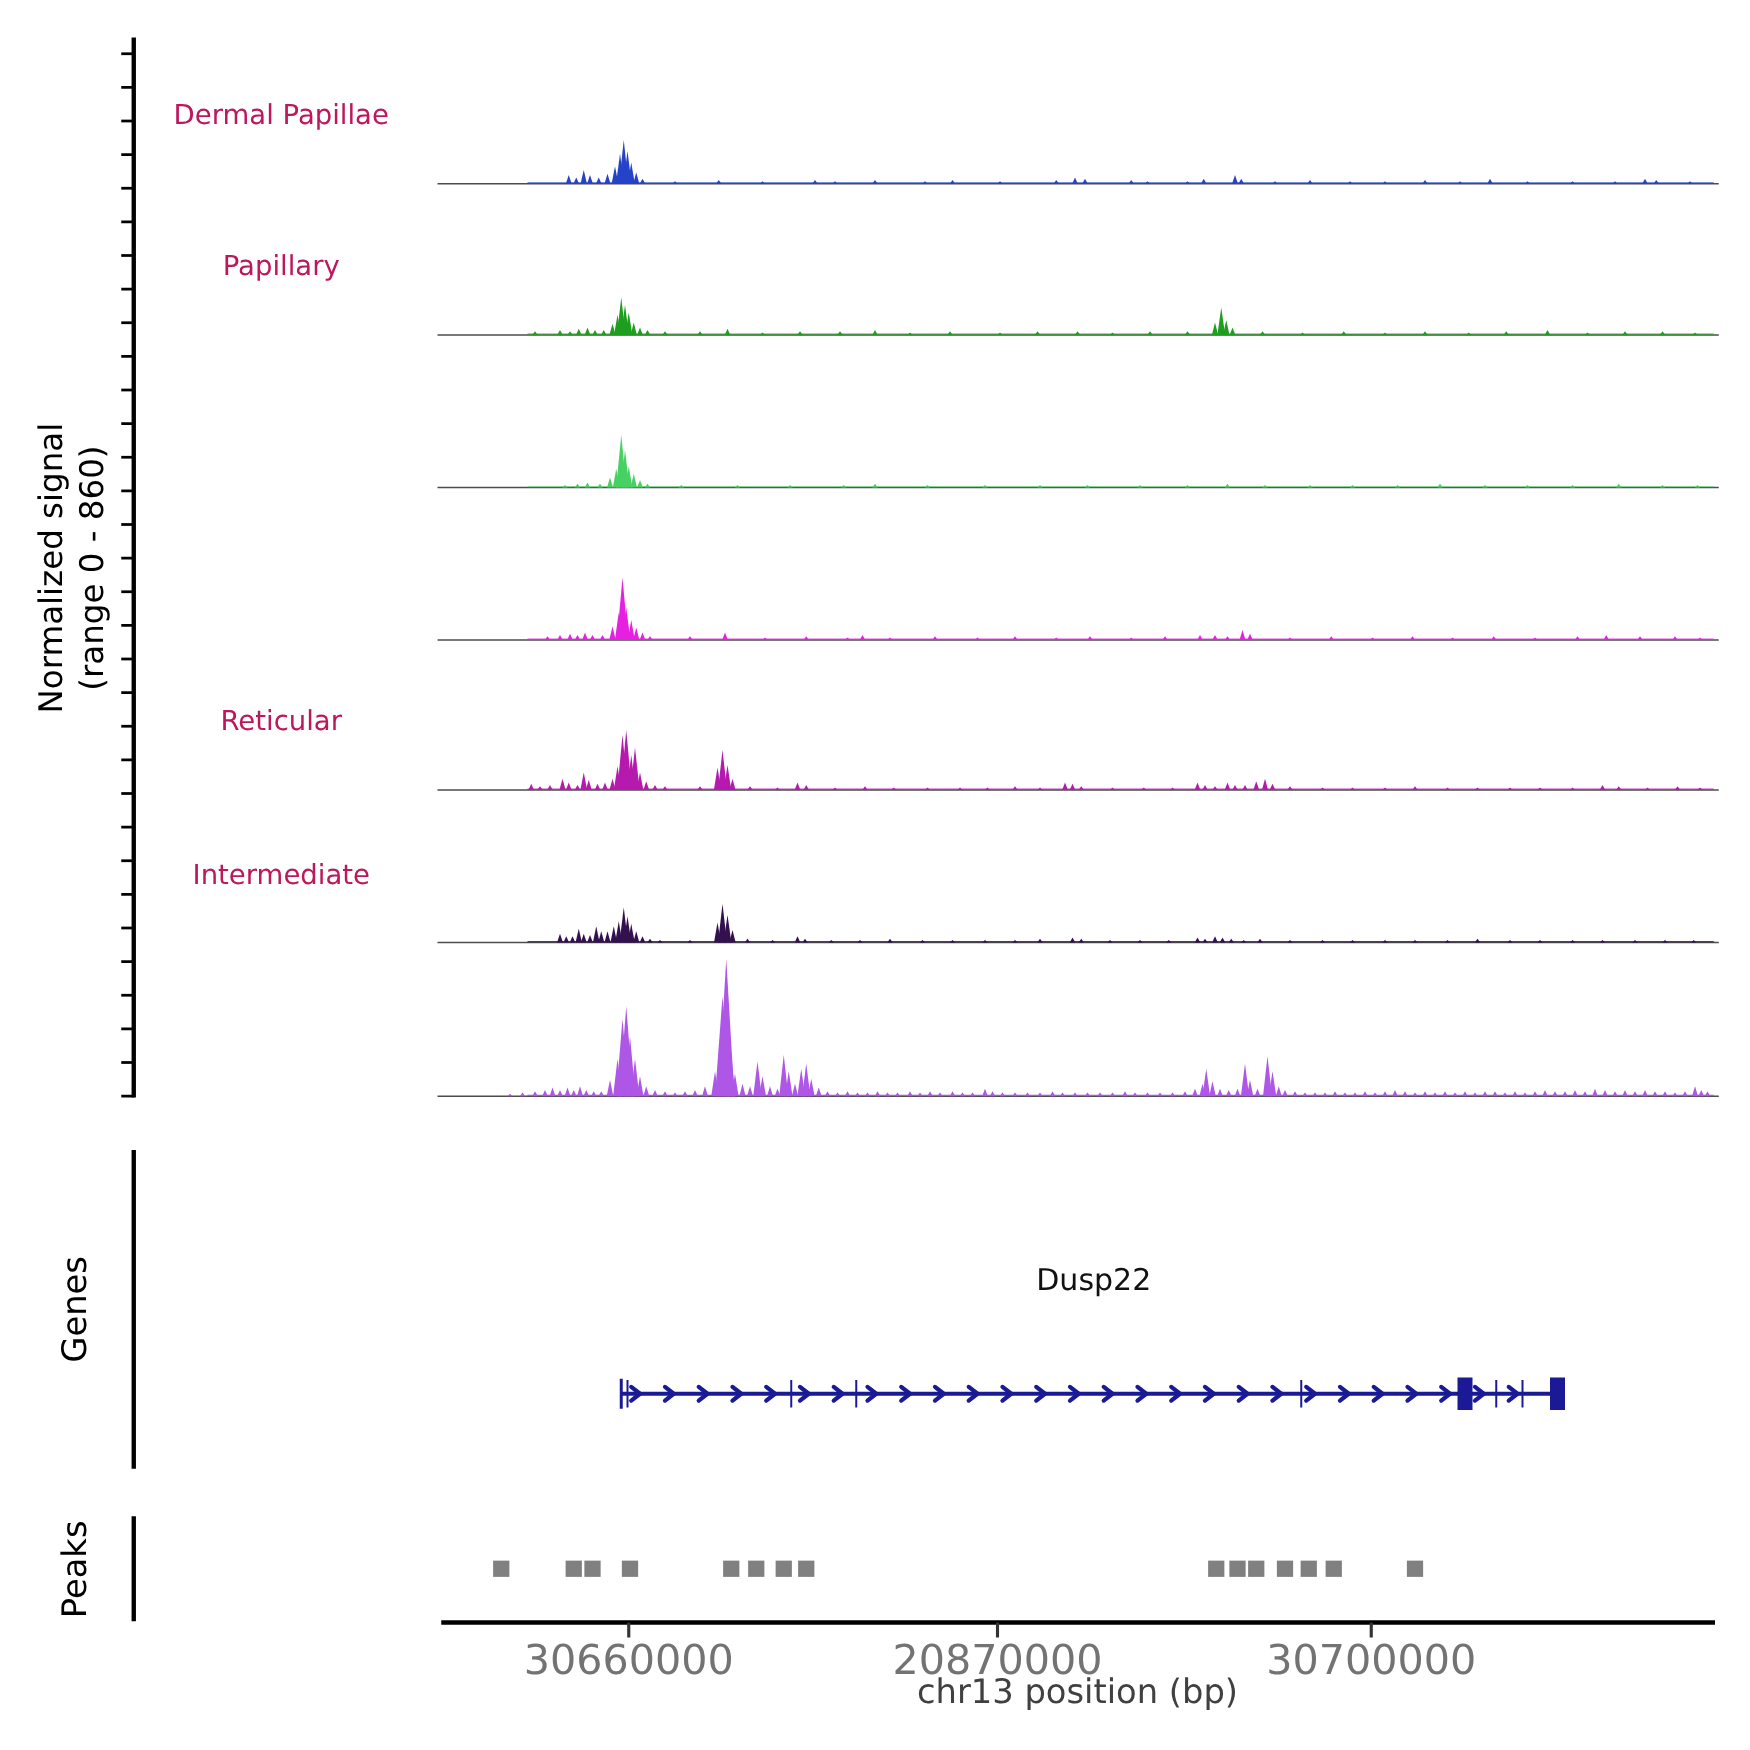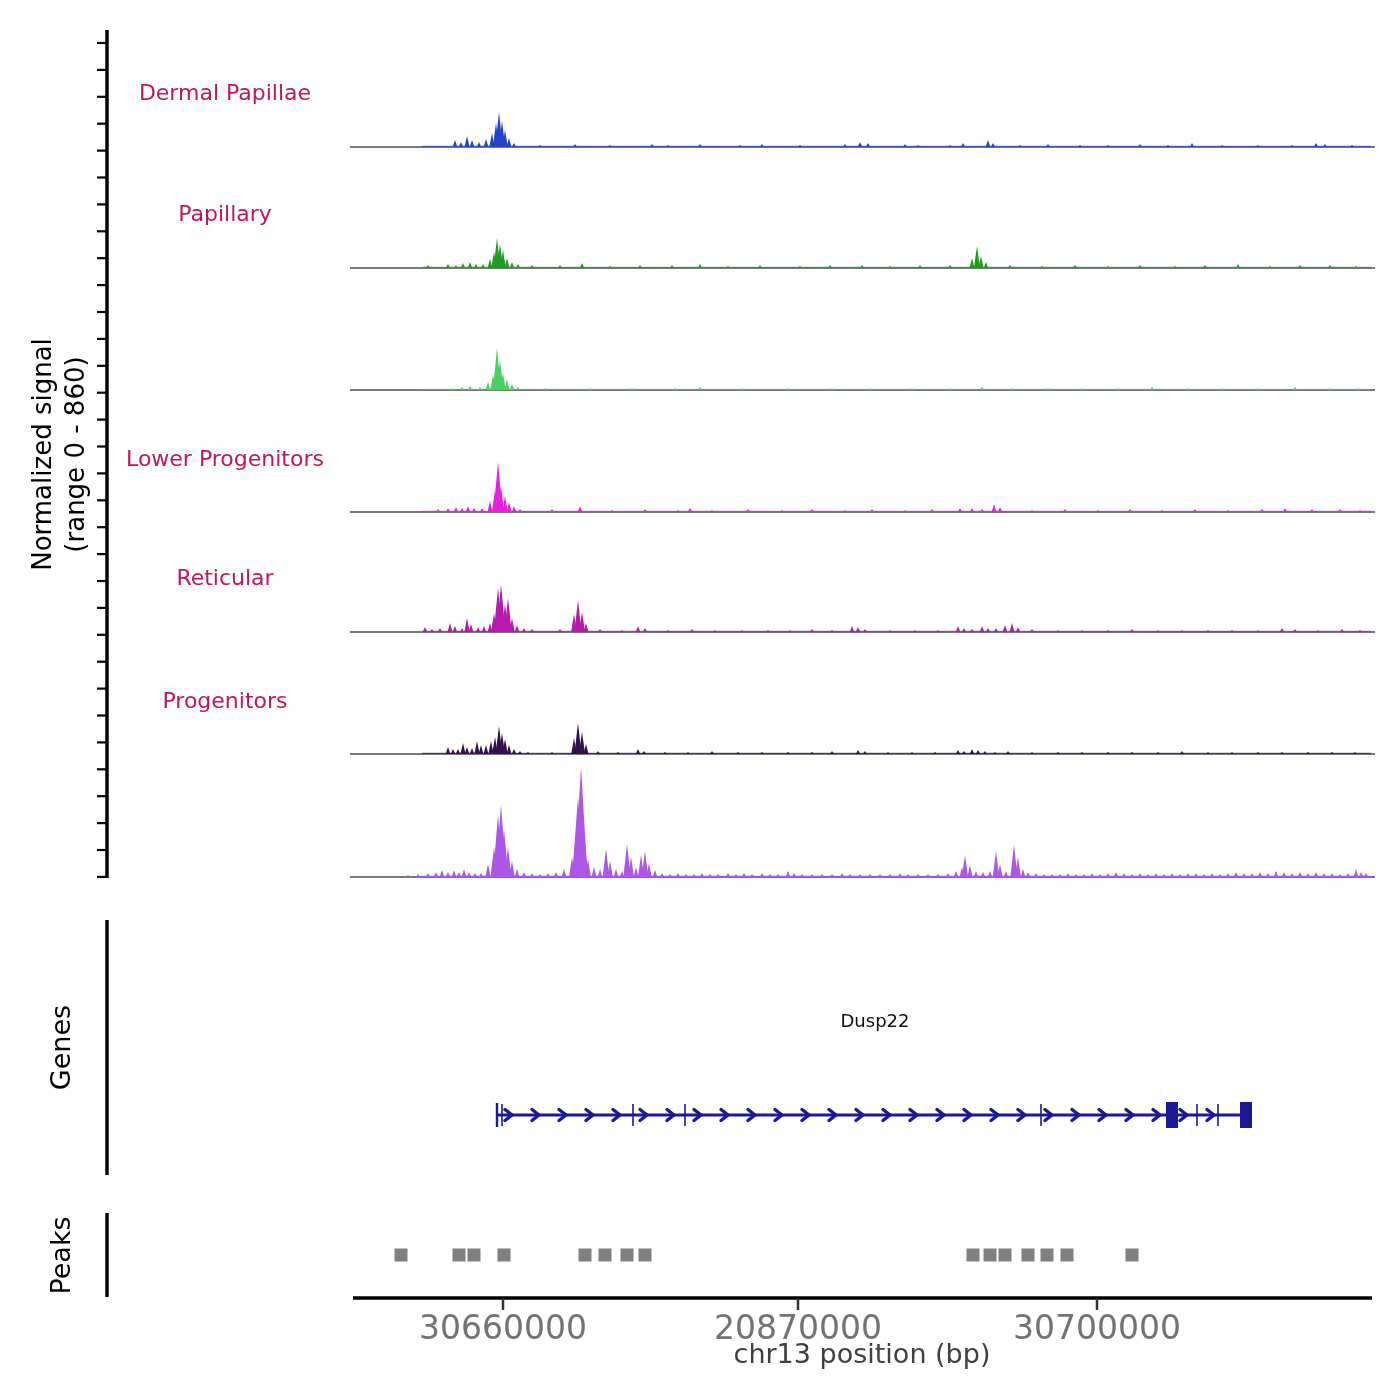--- a/index.html
+++ b/index.html
@@ -24,21 +24,21 @@
   .xtick-label {
     position:absolute; width:220px; text-align:center;
     font-size:33px; color:#737373; top:1308px;
   }
   .xaxis-title {
     position:absolute; width:600px; left:562px; top:1338px;
     text-align:center; font-size:27px; color:#404040;
   }
   .gene-name {
     position:absolute; width:200px; left:775px; top:1010px;
-    text-align:center; font-size:18px; color:#111;
+    text-align:center; font-size:24px; color:#111;
   }
 </style>
 </head>
 <body>
 
 <div class="fig">
 
   <svg id="canvas" width="1400" height="1400" viewBox="0 0 1400 1400">
       <line x1="107" y1="30" x2="107" y2="878" stroke="#000" stroke-width="3.5"></line>
       <line x1="97" y1="43" x2="107" y2="43" stroke="#000" stroke-width="2.2"></line>
@@ -598,23 +598,22 @@
       <line x1="1097" y1="1298" x2="1097" y2="1310" stroke="#333" stroke-width="2.5"></line>
     </svg>
 
   <div class="yaxis-label rot">
     <div>Normalized signal</div>
     <div>(range 0 - 860)</div>
   </div>
 
   <div class="track-label" style="top:80px">Dermal Papillae</div>
   <div class="track-label" style="top:201px">Papillary</div>
-  <div class="track-label" style="top:446px">Lower Progenitors</div>
   <div class="track-label" style="top:565px">Reticular</div>
-  <div class="track-label" style="top:688px">Progenitors</div>
+  <div class="track-label" style="top:688px">Intermediate</div>
 
   <div class="section-label genes-label rot">Genes</div>
   <div class="section-label peaks-label rot">Peaks</div>
 
   <div class="gene-name">Dusp22</div>
 
   <div class="xtick-label" style="left:393px">30660000</div>
   <div class="xtick-label" style="left:688px">20870000</div>
   <div class="xtick-label" style="left:987px">30700000</div>
 

